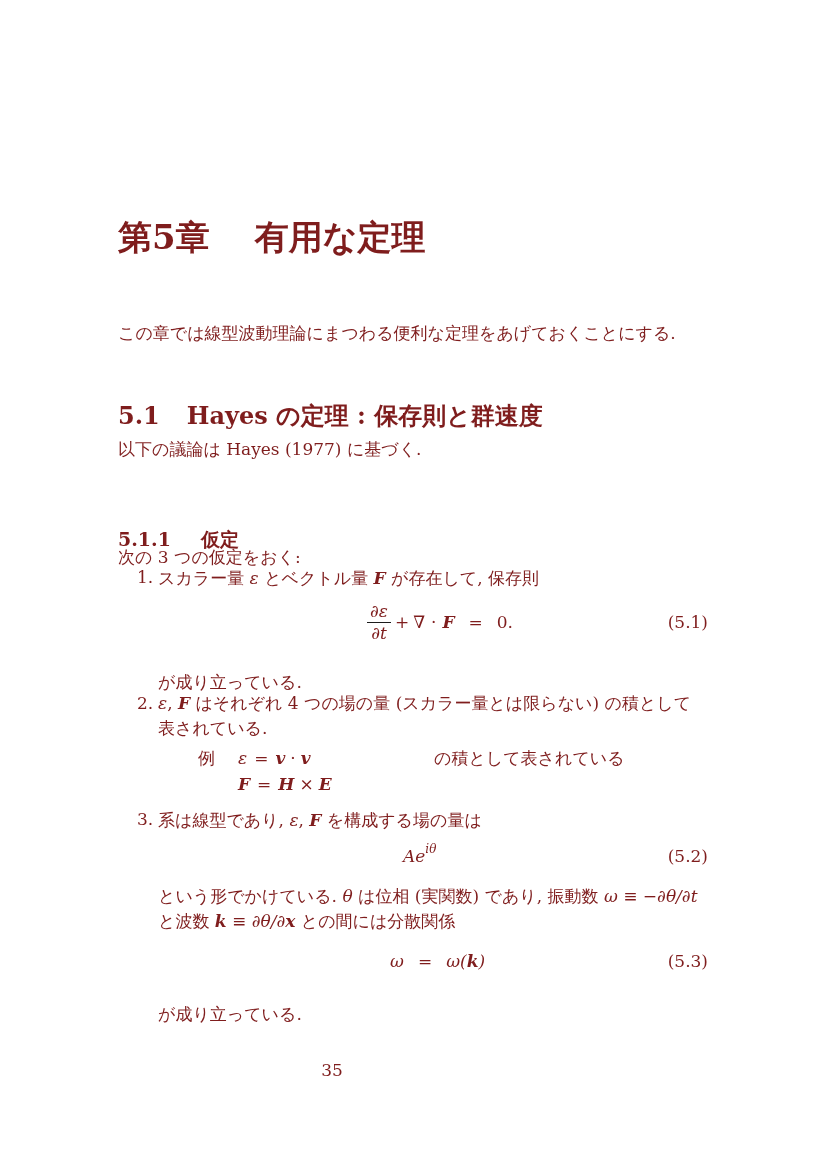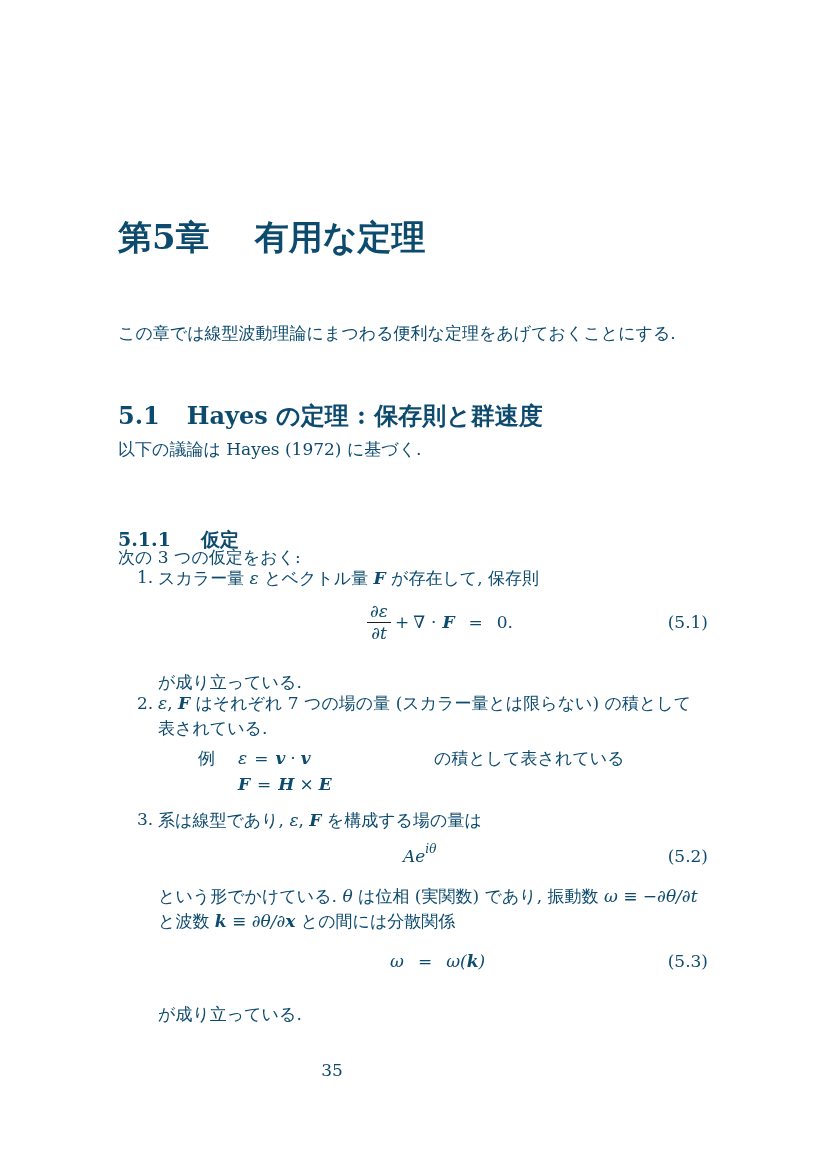--- a/index.html
+++ b/index.html
@@ -1,21 +1,21 @@
 <!DOCTYPE html>
 <html lang="ja"><head>
 <meta charset="utf-8">
 <style>
   html, body { margin: 0; padding: 0; background: #ffffff; }
   .page {
     position: relative;
     width: 826px;
     height: 1169px;
     background: #ffffff;
-    color: #0c4a6e;
+    color: #7f1d1d;
     font-family: "DejaVu Serif", "Liberation Serif", serif;
     font-size: 17px;
     overflow: hidden;
   }
   .abs { position: absolute; }
 
   
   .chapter-title { left: 118px; top: 197px; font-size: 34px; font-weight: bold; line-height: 1.05; white-space: nowrap; }
   .chapter-title .chap-num { margin-right: 45px; }
   .section-heading { left: 118px; top: 380px; font-size: 24px; font-weight: bold; white-space: nowrap; }
@@ -63,21 +63,21 @@
 <body>
 
 <div class="page">
 
   <h1 class="abs chapter-title"><span class="chap-num">第5章</span><span>有用な定理</span></h1>
 
   <p class="abs bodyline intro">この章では線型波動理論にまつわる便利な定理をあげておくことにする.</p>
 
   <h2 class="abs section-heading"><span class="sec-num">5.1</span><span>Hayes の定理 : 保存則と群速度</span></h2>
 
-  <p class="abs bodyline section-lead">以下の議論は Hayes (1972) に基づく.</p>
+  <p class="abs bodyline section-lead">以下の議論は Hayes (1977) に基づく.</p>
 
   <h3 class="abs subsection-heading"><span class="subsec-num">5.1.1</span><span>仮定</span></h3>
 
   <p class="abs bodyline subsection-lead">次の 3 つの仮定をおく:</p>
 
   <div class="abs list-line" style="top:567px;">
     <span class="item-num">1.</span><span>スカラー量 </span><span class="mi">ε</span><span> とベクトル量 </span><span class="mb">F</span><span> が存在して, 保存則</span>
   </div>
 
   <div class="abs eq-row" style="top:598px; height:48px;">
@@ -92,21 +92,21 @@
       <span class="mb">F</span>
       <span class="op-rel">=</span>
       <span>0.</span>
     </span>
     <span class="eq-tag">(5.1)</span>
   </div>
 
   <p class="abs bodyline aftertext" style="top:654px;">が成り立っている.</p>
 
   <div class="abs list-block" style="top:691px;">
-    <span class="item-num">2.</span><span class="mi">ε</span><span>, </span><span class="mb">F</span><span> はそれぞれ 7 つの場の量 (スカラー量とは限らない) の積として表されている.</span>
+    <span class="item-num">2.</span><span class="mi">ε</span><span>, </span><span class="mb">F</span><span> はそれぞれ 4 つの場の量 (スカラー量とは限らない) の積として表されている.</span>
   </div>
 
   <div class="abs example">
     <span class="ex-label">例</span>
     <span class="ex-formula"><span class="mi">ε</span><span class="op-rel">=</span><span class="mb">v</span><span class="op-dot">·</span><span class="mb">v</span></span>
     <span>の積として表されている</span>
     <span class="ex-formula"><span class="mb">F</span><span class="op-rel">=</span><span class="mb">H</span><span class="op-dot">×</span><span class="mb">E</span></span>
   </div>
 
   <div class="abs list-line" style="top:809px;">

